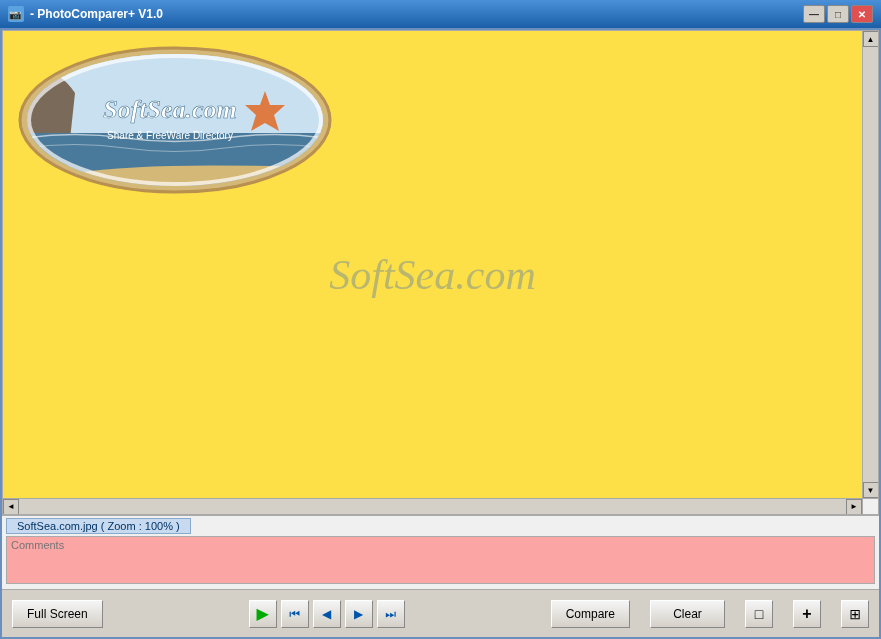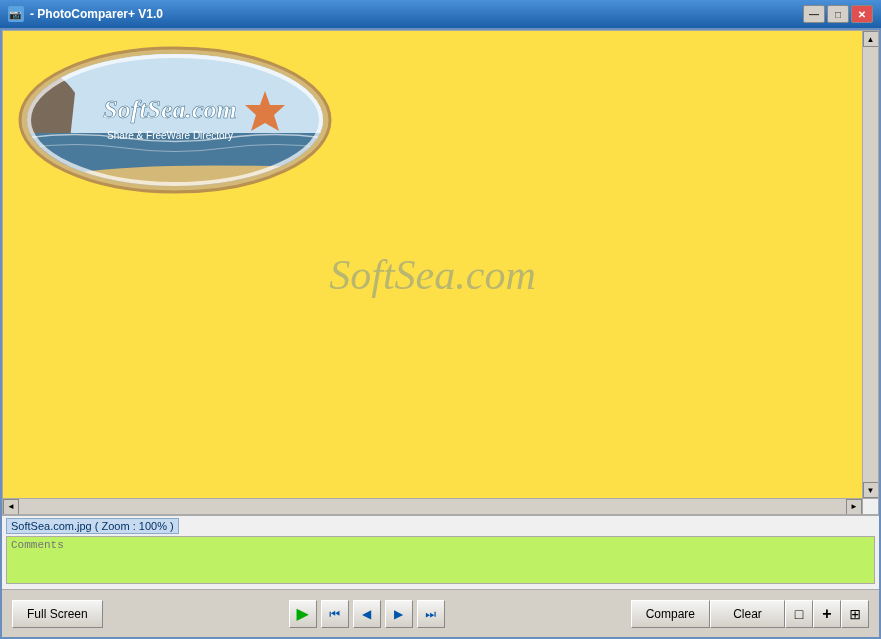--- a/index.html
+++ b/index.html
@@ -200,36 +200,36 @@
 
     
     .status-area {
       background: #f0f0f0;
       border-top: 1px solid #aaa;
       padding: 2px 4px;
     }
     .status-filename {
       background: #c8daf0;
       border: 1px solid #88aacc;
-      padding: 1px 4px;
+      padding: 1px 10px;
       font-size: 11px;
       color: #003366;
       display: inline-block;
       margin-bottom: 2px;
     }
     .comments-box {
       width: 100%;
       height: 48px;
-      background: #bef264;
+      background: #fca5a5;
       border: 1px solid #aaa;
       padding: 2px 4px;
       font-size: 11px;
       color: #555;
       resize: none;
-      font-family: Liberation Mono, monospace;
+      font-family: Liberation Sans, sans-serif;
     }
 
     
     .bottom-toolbar {
       background: #d4d0c8;
       border-top: 1px solid #aaa;
       padding: 10px 10px;
       display: flex;
       align-items: center;
       justify-content: space-between;
@@ -240,21 +240,21 @@
       align-items: center;
     }
     .toolbar-center {
       display: flex;
       align-items: center;
       gap: 4px;
     }
     .toolbar-right {
       display: flex;
       align-items: flex-start;
-      gap: 0;
+      gap: 20px;
     }
 
     .btn-classic {
       background: linear-gradient(to bottom, #f5f5f5, #d4d0c8);
       border: 1px solid #888;
       border-top-color: #fff;
       border-left-color: #fff;
       padding: 4px 14px;
       cursor: pointer;
       font-size: 12px;

